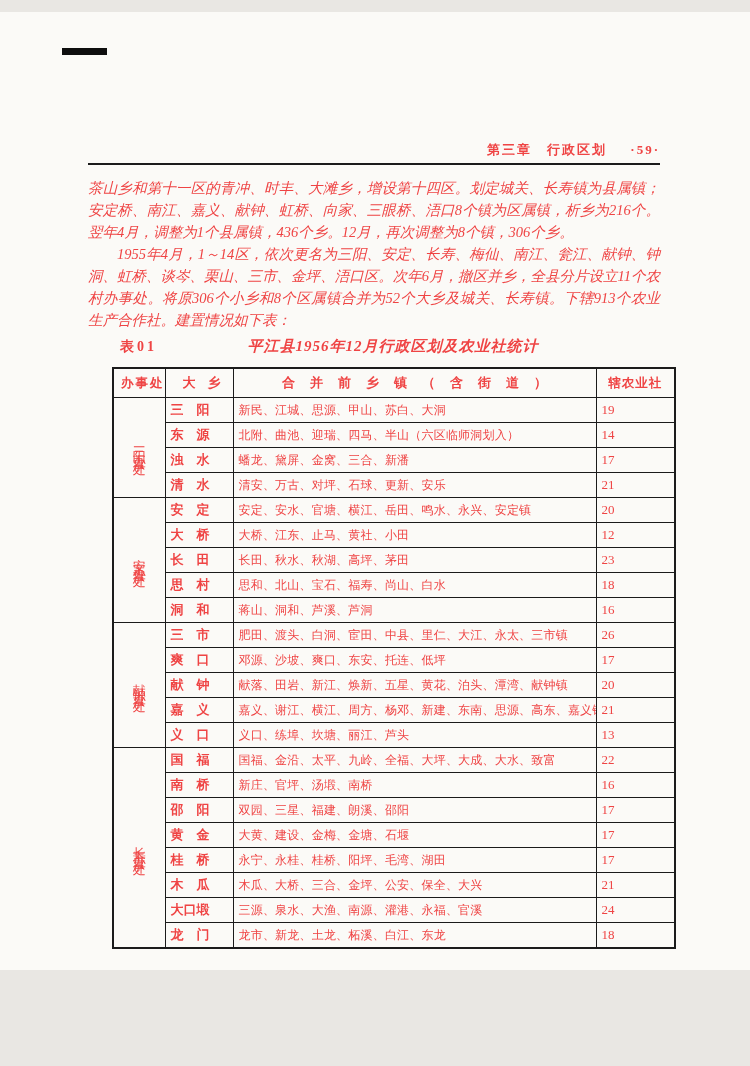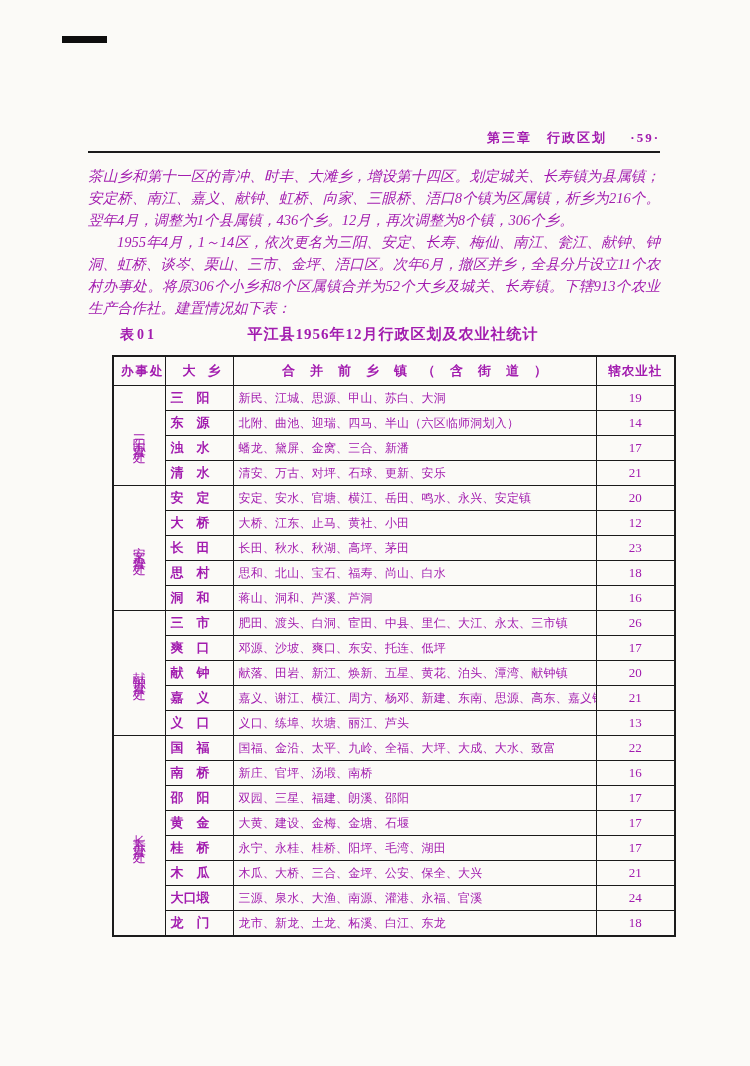--- a/index.html
+++ b/index.html
@@ -3,24 +3,25 @@
 <meta charset="utf-8">
 <style>
   html, body { margin: 0; padding: 0; }
   body {
     width: 750px; height: 1066px;
     background: #e9e7e3;
     font-family: "Liberation Serif", "DejaVu Serif", serif;
   }
   .page {
     position: relative;
-    width: 750px; height: 1066px;
+    width: 750px; height: 958px;
     background: #fbfaf7;
-    color: #a21caf;
+    color: #ef4444;
     overflow: hidden;
+    margin-top: 12px;
   }
   .scan-mark {
     position: absolute; left: 62px; top: 36px;
     width: 45px; height: 7px; background: #0e0e0e;
   }
   .running-head {
     position: absolute; top: 129px; left: 88px; width: 572px;
     text-align: right; font-size: 13px; font-weight: bold;
     letter-spacing: 2px; white-space: nowrap;
   }
@@ -37,21 +38,21 @@
   .body-text p.indent { text-indent: 2em; }
 
   .table-area { position: absolute; top: 324px; left: 112px; width: 562px; }
   .table-caption { position: relative; height: 26px; margin-bottom: 5px; }
   .table-label {
     position: absolute; left: 8px; top: 2px;
     font-size: 14px; font-weight: bold; letter-spacing: 3px;
   }
   .table-title {
     display: block; text-align: center;
-    font-size: 15px; font-weight: bold; letter-spacing: 1px; padding-top: 1px;
+    font-size: 15px; font-weight: bold; letter-spacing: 1px; padding-top: 1px; font-style: italic;
   }
   table.admin {
     border-collapse: collapse; table-layout: fixed;
     width: 562px; border: 2px solid #1b1b1b;
     font-size: 13px;
     padding-left: 44px;
   }
   table.admin th, table.admin td {
     border: 1px solid #1b1b1b;
     padding: 0 5px;
@@ -72,21 +73,21 @@
     line-height: 1;
   }
   .cell-township { text-align: left; padding-left: 9px; }
   .tname {
     display: inline-block; width: 3em;
     text-align: justify; text-align-last: justify;
     white-space: nowrap;
     font-weight: bold;
   }
   .cell-merged { font-size: 12px; white-space: nowrap; letter-spacing: 0.2px; }
-  .cell-coops { text-align: center; font-size: 13px; }
+  .cell-coops { text-align: left; font-size: 13px; }
 </style>
 </head>
 <body>
 
 <div class="page">
 
   <div class="scan-mark"></div>
 
   <div class="running-head">
     <span>第三章　行政区划</span>

